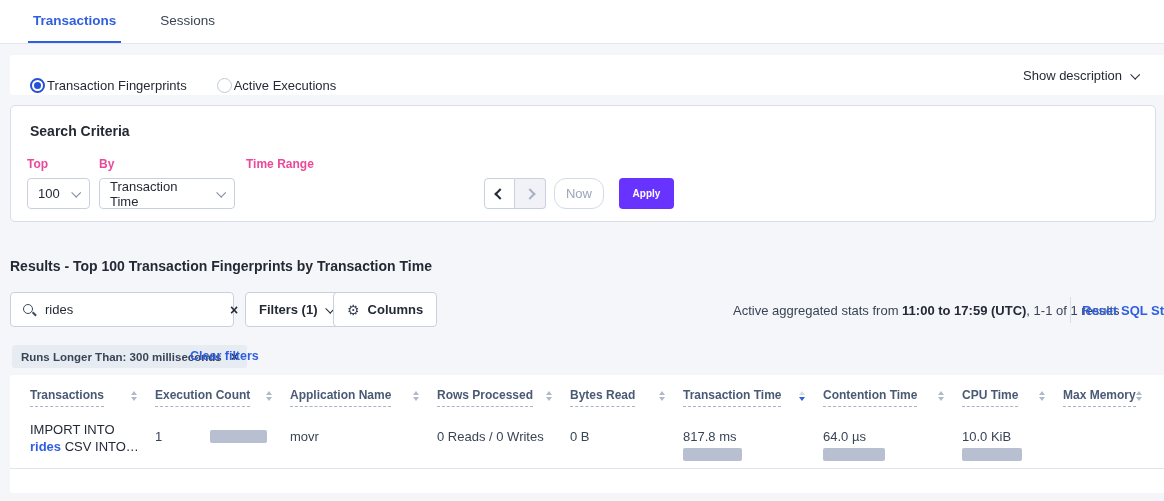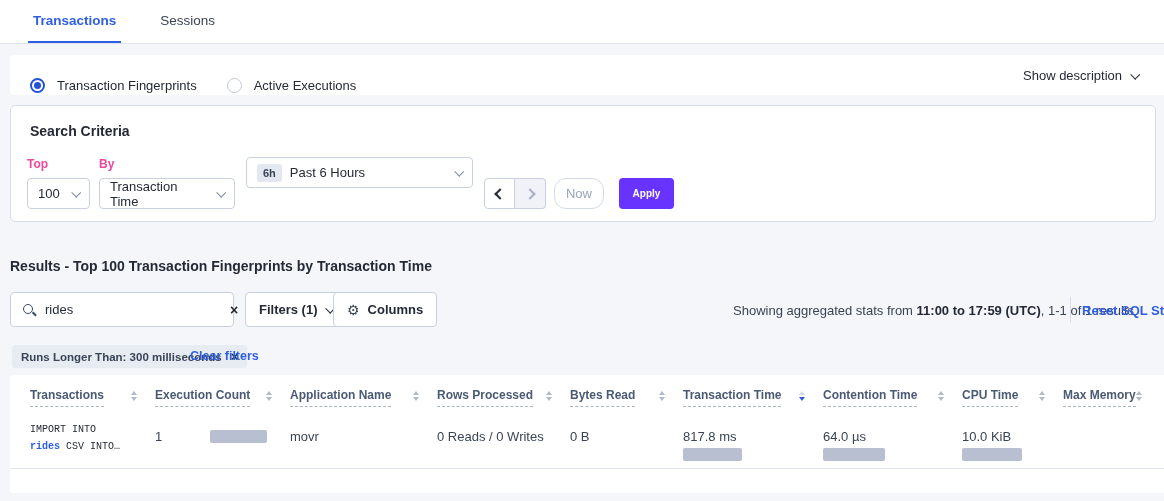--- a/index.html
+++ b/index.html
@@ -26,21 +26,21 @@
   .tab.active { color:#2f5fe0; font-weight:600; border-bottom-color:#2f5fe0; }
 
   
   .radio-strip {
     position:absolute; top:55px; left:10px; right:0; height:40px;
     background:#ffffff; border-radius:3px 0 0 3px;
     display:flex; align-items:center; justify-content:space-between;
     padding:0 26px 0 20px;
   }
   .radio-group { display:flex; align-items:center; gap:30px; }
-  .radio-option { display:flex; align-items:center; gap:12px; cursor:pointer;margin-top:20px; }
+  .radio-option { display:flex; align-items:center; gap:2px; cursor:pointer;margin-top:20px; }
   .radio-circle {
     width:15px; height:15px; border-radius:50%;
     display:flex; align-items:center; justify-content:center;
   }
   .radio-circle.on { border:2px solid #2451d8; }
   .radio-circle.on .dot { width:7px; height:7px; border-radius:50%; background:#2451d8; }
   .radio-circle.off { border:1.5px solid #c2cad7; background:#fff; }
   .radio-label { color:#242a35; font-size:13px; }
   .show-desc { display:flex; align-items:center; gap:9px; color:#242a35; font-size:13px; cursor:pointer; }
 
@@ -158,22 +158,22 @@
     padding-top:3px; cursor:pointer; }
   .tri-up { width:0; height:0; border-left:3.5px solid transparent; border-right:3.5px solid transparent;
     border-bottom:4.5px solid #b0bac9; }
   .tri-down { width:0; height:0; border-left:3.5px solid transparent; border-right:3.5px solid transparent;
     border-top:4.5px solid #b0bac9; }
   .sorter.active .tri-up { border-bottom-color:#d3dae6; }
   .sorter.active .tri-down { border-top-color:#2f5fe0; }
 
   .trow { height:60px; border-bottom:1px solid #dfe4ed; margin-top:2px; }
   .cell { padding-top:20px; font-size:13px; color:#394455; }
-  .cell-code { padding-top:12px; font-family:Liberation Mono, monospace;
-    font-size:10px; line-height:17px; color:#242a35; white-space:nowrap; }
+  .cell-code { padding-top:12px; font-family:Liberation Sans, sans-serif;
+    font-size:13px; line-height:17px; color:#242a35; white-space:nowrap; }
   .cell-code .lnk { color:#2f5fe0; font-weight:600; cursor:pointer; }
   .cell-exec { display:flex; align-items:flex-start; gap:48px; }
   .bar { width:58px; height:13px; background:#b8bfd0; border-radius:2px; }
   .cell-exec .bar { margin-top:1px; }
   .cell-metric .bar { margin-top:4px; }
 </style>
 </head>
 <body>
 
 <div class="tabbar">
@@ -213,25 +213,21 @@
 
   <div class="field f-by">
     <div class="field-label">By</div>
     <div class="select">
       <span>Transaction Time</span>
       <span class="chev down"></span>
     </div>
   </div>
 
   <div class="field f-time">
-    <div class="select">
-      <span class="time-badge">6h</span>
-      <span>Past 6 Hours</span>
-      <span class="chev down"></span>
-    </div>
+    <div class="field-label">Time Range</div>
   </div>
 
   <div class="arrow-group">
     <div class="arrow-btn prev">
       <span class="chev big left dark"></span>
     </div>
     <div class="arrow-btn next">
       <span class="chev big right"></span>
     </div>
   </div>
@@ -251,21 +247,21 @@
 <div class="btn-light btn-filters">
   <span>Filters (1)</span>
   <span class="chev down dark"></span>
 </div>
 
 <div class="btn-light btn-columns">
   <span class="gear">⚙</span>
   <span>Columns</span>
 </div>
 
-<div class="stats-line"><span>Showing aggregated stats from </span><b>11:00 to 17:59 (UTC)</b><span>, 1-1 of 1 results</span></div>
+<div class="stats-line"><span>Active aggregated stats from </span><b>11:00 to 17:59 (UTC)</b><span>, 1-1 of 1 results</span></div>
 <div class="v-divider"></div>
 <div class="reset-link">Reset SQL Stats</div>
 
 <div class="chip">
   <span>Runs Longer Than: 300 milliseconds</span>
   <span class="x">×</span>
 </div>
 <div class="clear-filters">Clear filters</div>
 
 <div class="table-card">

